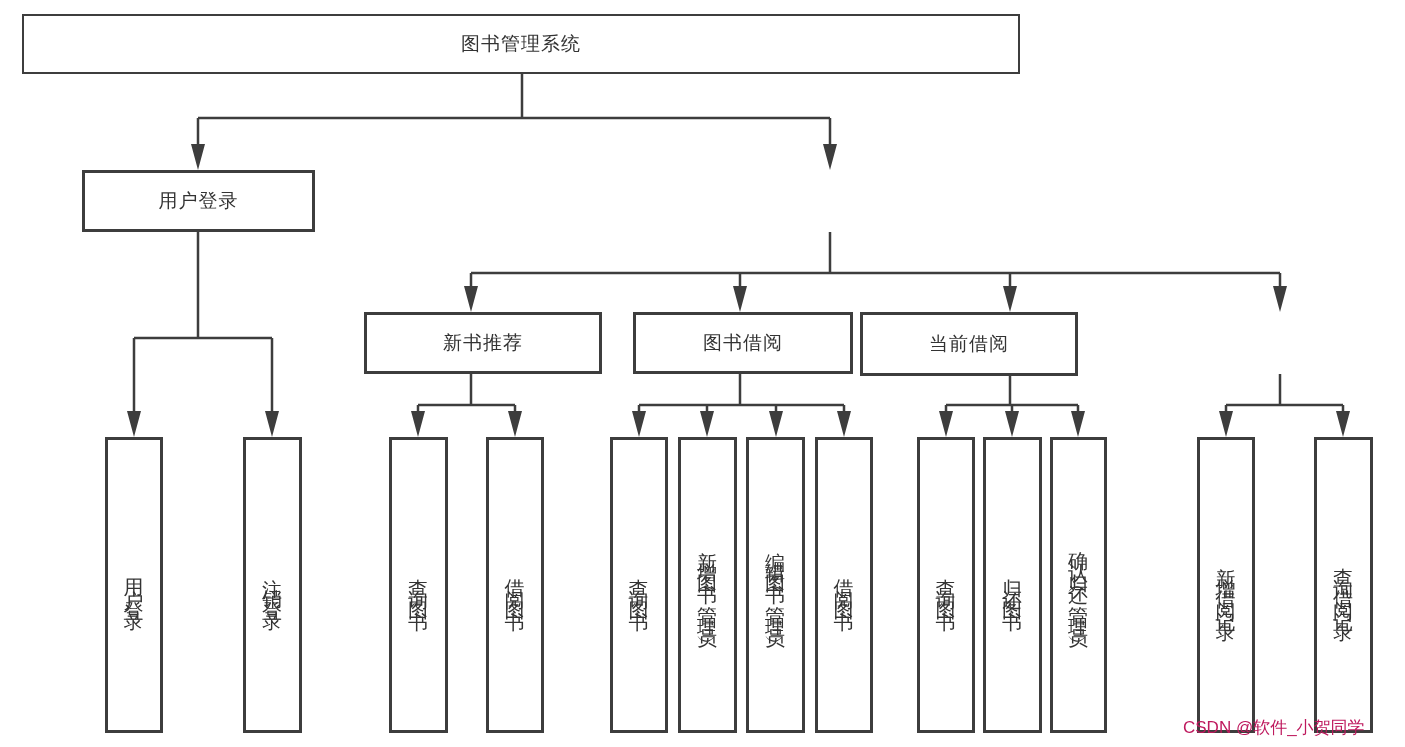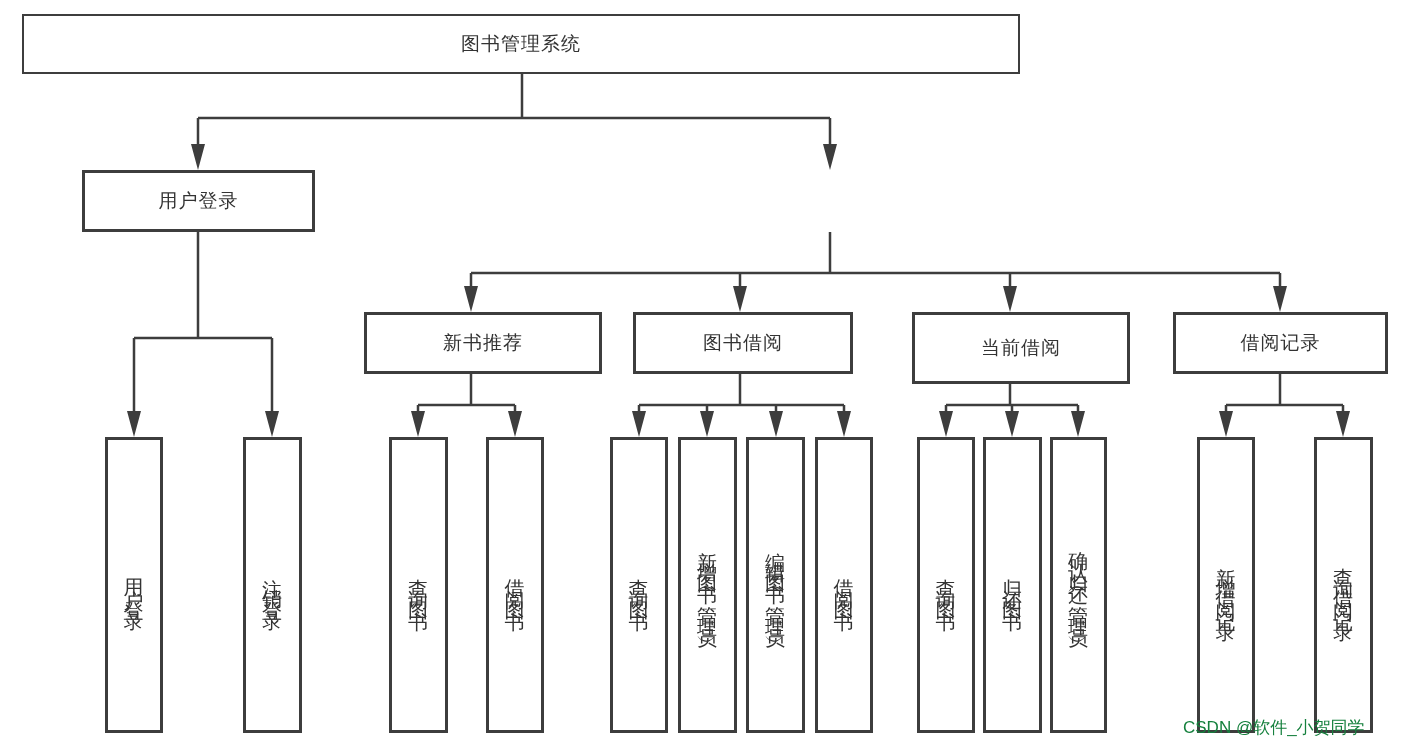--- a/index.html
+++ b/index.html
@@ -19,21 +19,21 @@
     display:flex;align-items:center;justify-content:center;
     color:#333333;font-size:19px;letter-spacing:1px;
   }
   .root{border-width:2px;font-size:19px;}
   .leaf{
     writing-mode:vertical-rl;text-orientation:upright;
     font-size:20px;letter-spacing:11px;line-height:1;
   }
   .watermark{
     position:absolute;left:1183px;top:716px;
-    color:#15803d;font-size:17px;white-space:nowrap;
+    color:#be185d;font-size:17px;white-space:nowrap;
   }
 </style>
 </head>
 <body>
 
 <div class="stage">
 
   <svg class="wires" viewBox="0 0 1405 747">
     <g>
       <path class="ln" d="M522 68 V118 M198 118 H830 M198 118 V146 M830 118 V146"></path>
@@ -64,22 +64,21 @@
       <path class="ah" d="M1219 411 H1233 L1226 437 Z M1336 411 H1350 L1343 437 Z"></path>
     </g>
   </svg>
 
   <div class="box root" style="left:22px;top:14px;width:998px;height:60px">图书管理系统</div>
 
   <div class="box" style="left:82px;top:170px;width:233px;height:62px">用户登录</div>
 
   <div class="box" style="left:364px;top:312px;width:238px;height:62px">新书推荐</div>
   <div class="box" style="left:633px;top:312px;width:220px;height:62px">图书借阅</div>
-  <div class="box" style="left:912px;top:312px;width:218px;height:72px">当前借阅</div>
-  <div class="box" style="left:1173px;top:312px;width:215px;height:62px">借阅记录</div>
+  <div class="box" style="left:860px;top:312px;width:218px;height:64px">当前借阅</div>
 
   <div class="box leaf" style="left:105px;top:437px;width:58px;height:296px">用户登录</div>
   <div class="box leaf" style="left:243px;top:437px;width:59px;height:296px">注销登录</div>
 
   <div class="box leaf" style="left:389px;top:437px;width:59px;height:296px">查询图书</div>
   <div class="box leaf" style="left:486px;top:437px;width:58px;height:296px">借阅图书</div>
 
   <div class="box leaf" style="left:610px;top:437px;width:58px;height:296px">查询图书</div>
   <div class="box leaf" style="left:678px;top:437px;width:59px;height:296px">新增图书（管理员）</div>
   <div class="box leaf" style="left:746px;top:437px;width:59px;height:296px">编辑图书（管理员）</div>

